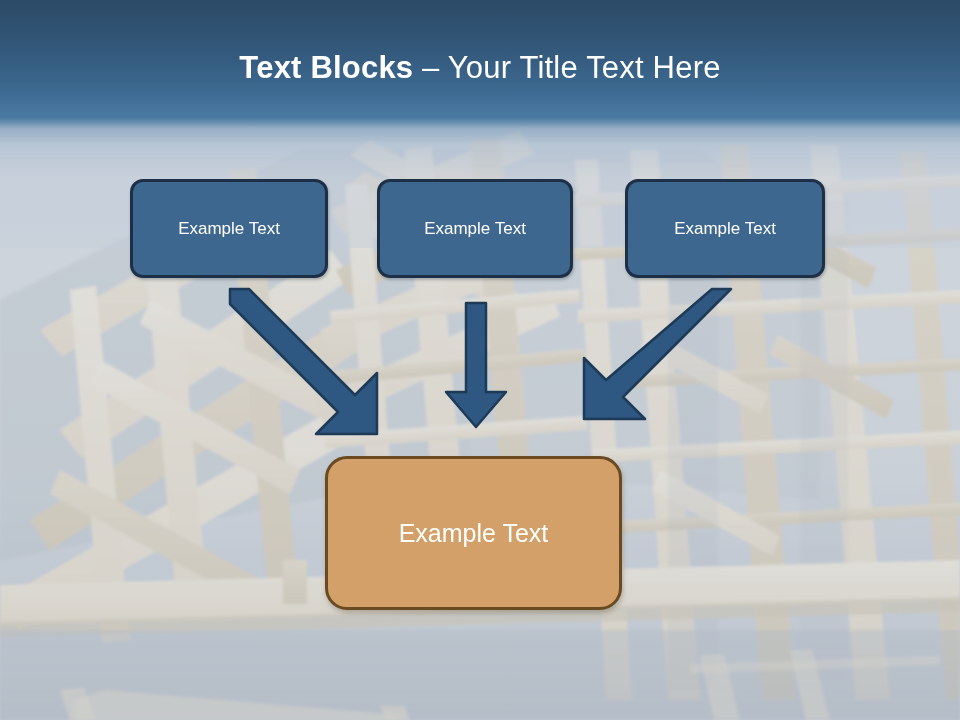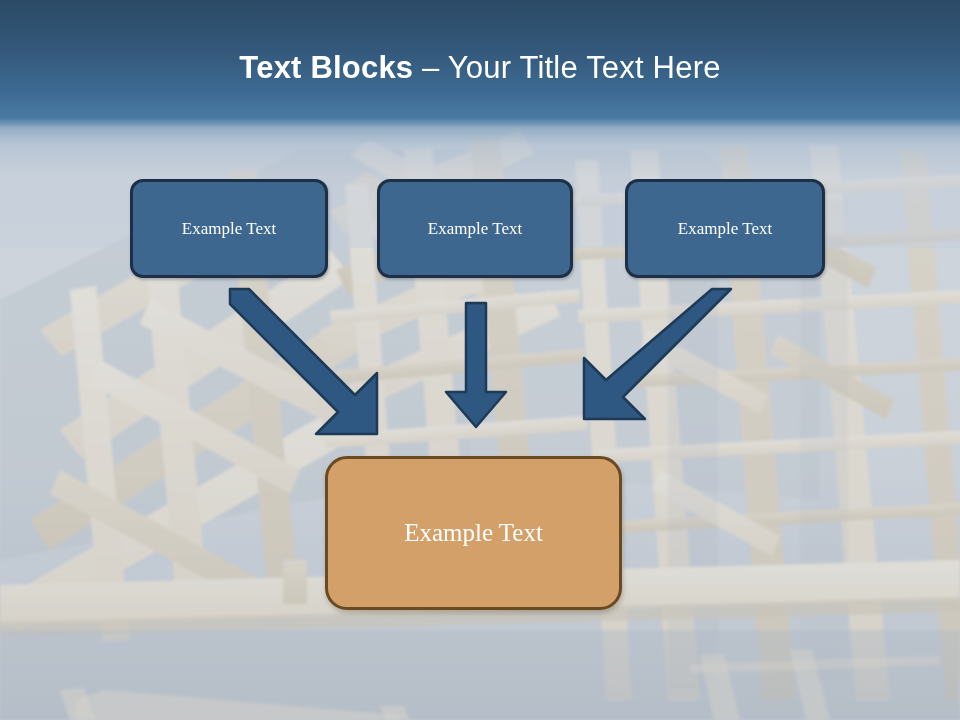--- a/index.html
+++ b/index.html
@@ -73,21 +73,20 @@
 
   
   .node {
     position: absolute;
     box-sizing: border-box;
     display: flex;
     align-items: center;
     justify-content: center;
     text-align: center;
     color: #ffffff;
-    font-family: Liberation Serif, serif;
   }
   .node.blue {
     background: #3e678f;
     border: 3px solid #1d3047;
     border-radius: 13px;
     font-size: 17px;
     box-shadow: 1px 2px 3px rgba(40,55,70,0.30);
   }
   .node.orange {
     background: #d2a068;

